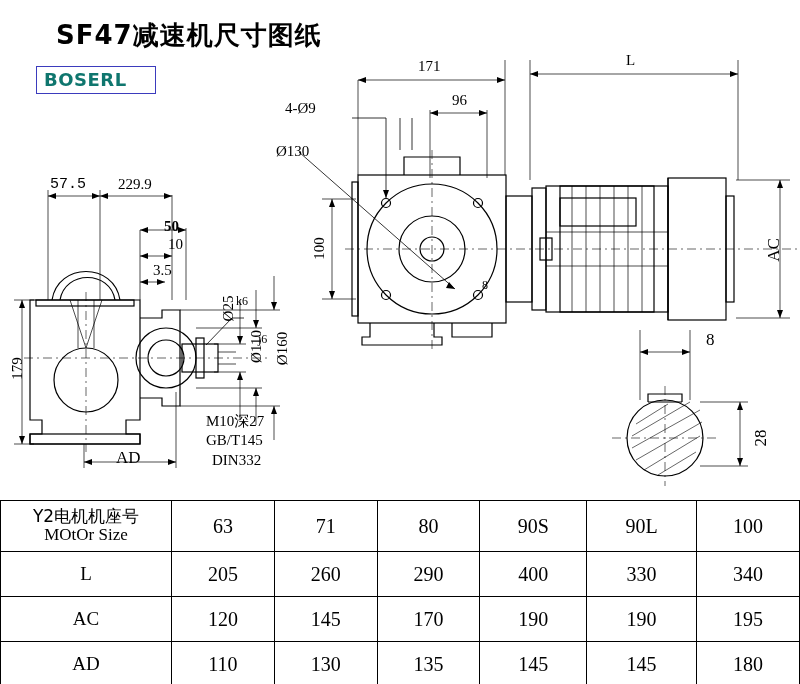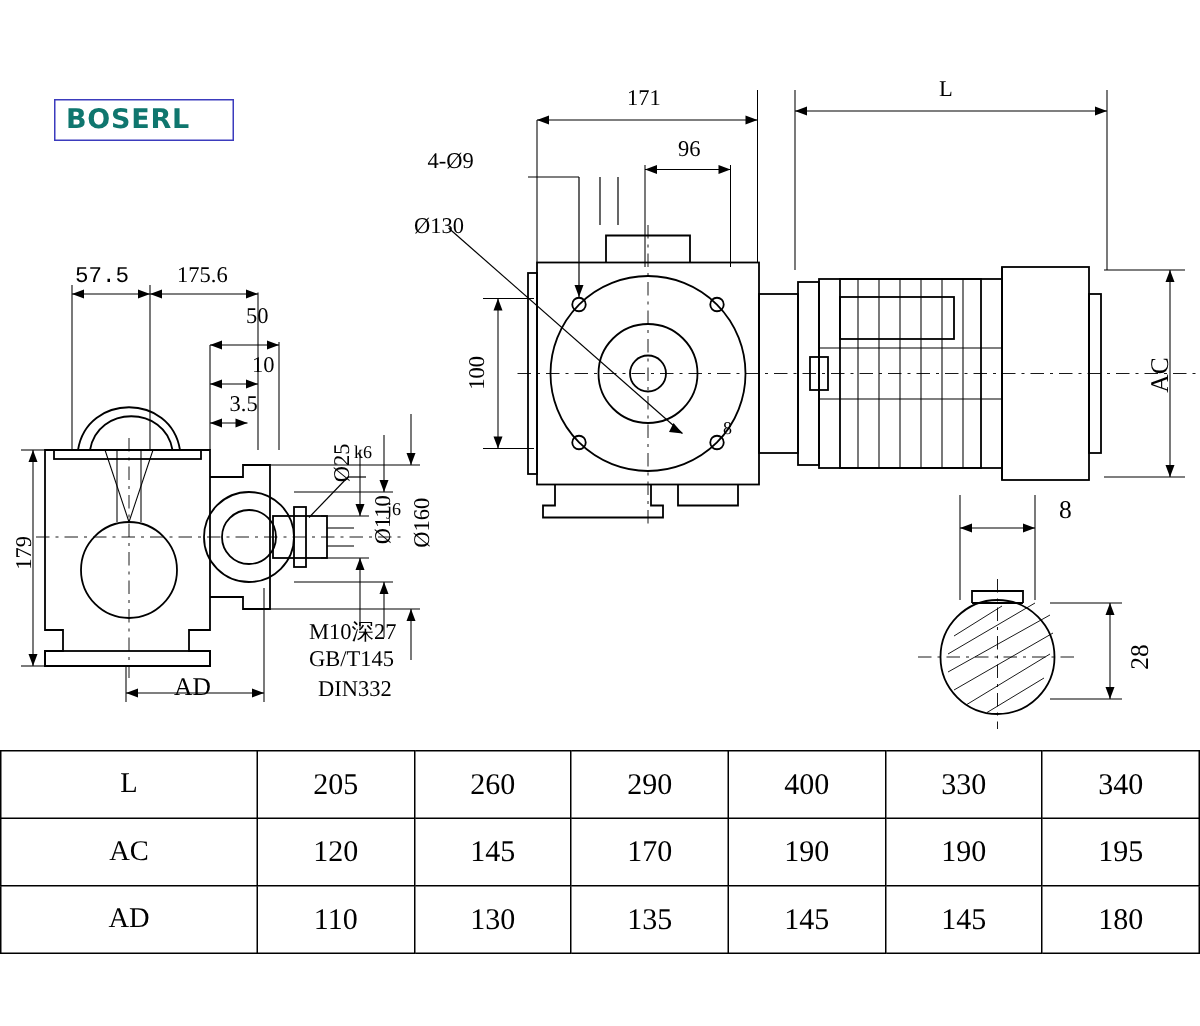--- a/index.html
+++ b/index.html
@@ -69,20 +69,21 @@
   .spec-table td.rowhead .en{
     font-size:17px;display:block;
   }
   .spec-table tr.first td{height:50px;}
 </style>
 </head>
 <body>
 
 <div id="stage">
 
+  <div class="title">SF47减速机尺寸图纸</div>
   <div class="logo-box"></div>
   <div class="logo-text">BOSERL</div>
 
   <svg class="draw" viewBox="0 0 800 684">
     <g stroke="#000" fill="none" stroke-width="1.2">
 
       <g stroke-width="0.7">
         <line x1="358" y1="80" x2="358" y2="175"></line>
         <line x1="505" y1="60" x2="505" y2="175"></line>
         <line x1="530" y1="60" x2="530" y2="180"></line>
@@ -321,42 +322,54 @@
   <div class="lbl" style="left:626px;top:52px;">L</div>
   <div class="lbl" style="left:452px;top:92px;">96</div>
   <div class="lbl" style="left:285px;top:100px;">4-Ø9</div>
   <div class="lbl" style="left:276px;top:143px;">Ø130</div>
 
   <div class="lbl rotmid" style="left:308px;top:240px;">100</div>
   <div class="lbl rotmid big" style="left:762px;top:240px;">AC</div>
   <div class="lbl sm" style="left:482px;top:278px;">8</div>
 
   <div class="lbl" style="left:50px;top:176px;font-family:Liberation Mono, monospace;">57.5</div>
-  <div class="lbl" style="left:118px;top:176px;">175.6</div>
-  <div class="lbl" style="left:164px;top:203px;">50</div>
+  <div class="lbl" style="left:118px;top:176px;">229.9</div>
+  <div class="lbl" style="left:164px;top:218px;font-weight:bold;">50</div>
   <div class="lbl" style="left:168px;top:236px;">10</div>
   <div class="lbl" style="left:153px;top:262px;">3.5</div>
   <div class="lbl rotmid" style="left:6px;top:360px;">179</div>
   <div class="lbl big" style="left:116px;top:448px;">AD</div>
 
   <div class="lbl rotmid" style="left:216px;top:300px;">Ø25</div>
   <div class="lbl sm" style="left:236px;top:294px;">k6</div>
   <div class="lbl rotmid" style="left:240px;top:338px;">Ø110</div>
   <div class="lbl sm" style="left:258px;top:332px;">j6</div>
   <div class="lbl rotmid" style="left:266px;top:340px;">Ø160</div>
 
   <div class="lbl" style="left:206px;top:412px;">M10深27</div>
   <div class="lbl" style="left:206px;top:432px;">GB/T145</div>
   <div class="lbl" style="left:212px;top:452px;">DIN332</div>
 
   <div class="lbl big" style="left:706px;top:330px;">8</div>
   <div class="lbl rotmid big" style="left:752px;top:428px;">28</div>
 
   <table class="spec-table">
     <tbody>
+      <tr class="first">
+        <td class="rowhead">
+          <span class="cn">Y2电机机座号</span>
+          <span class="en">MOtOr Size</span>
+        </td>
+        <td>63</td>
+        <td>71</td>
+        <td>80</td>
+        <td>90S</td>
+        <td>90L</td>
+        <td>100</td>
+      </tr>
       <tr>
         <td class="rowhead">L</td>
         <td>205</td>
         <td>260</td>
         <td>290</td>
         <td>400</td>
         <td>330</td>
         <td>340</td>
       </tr>
       <tr>

